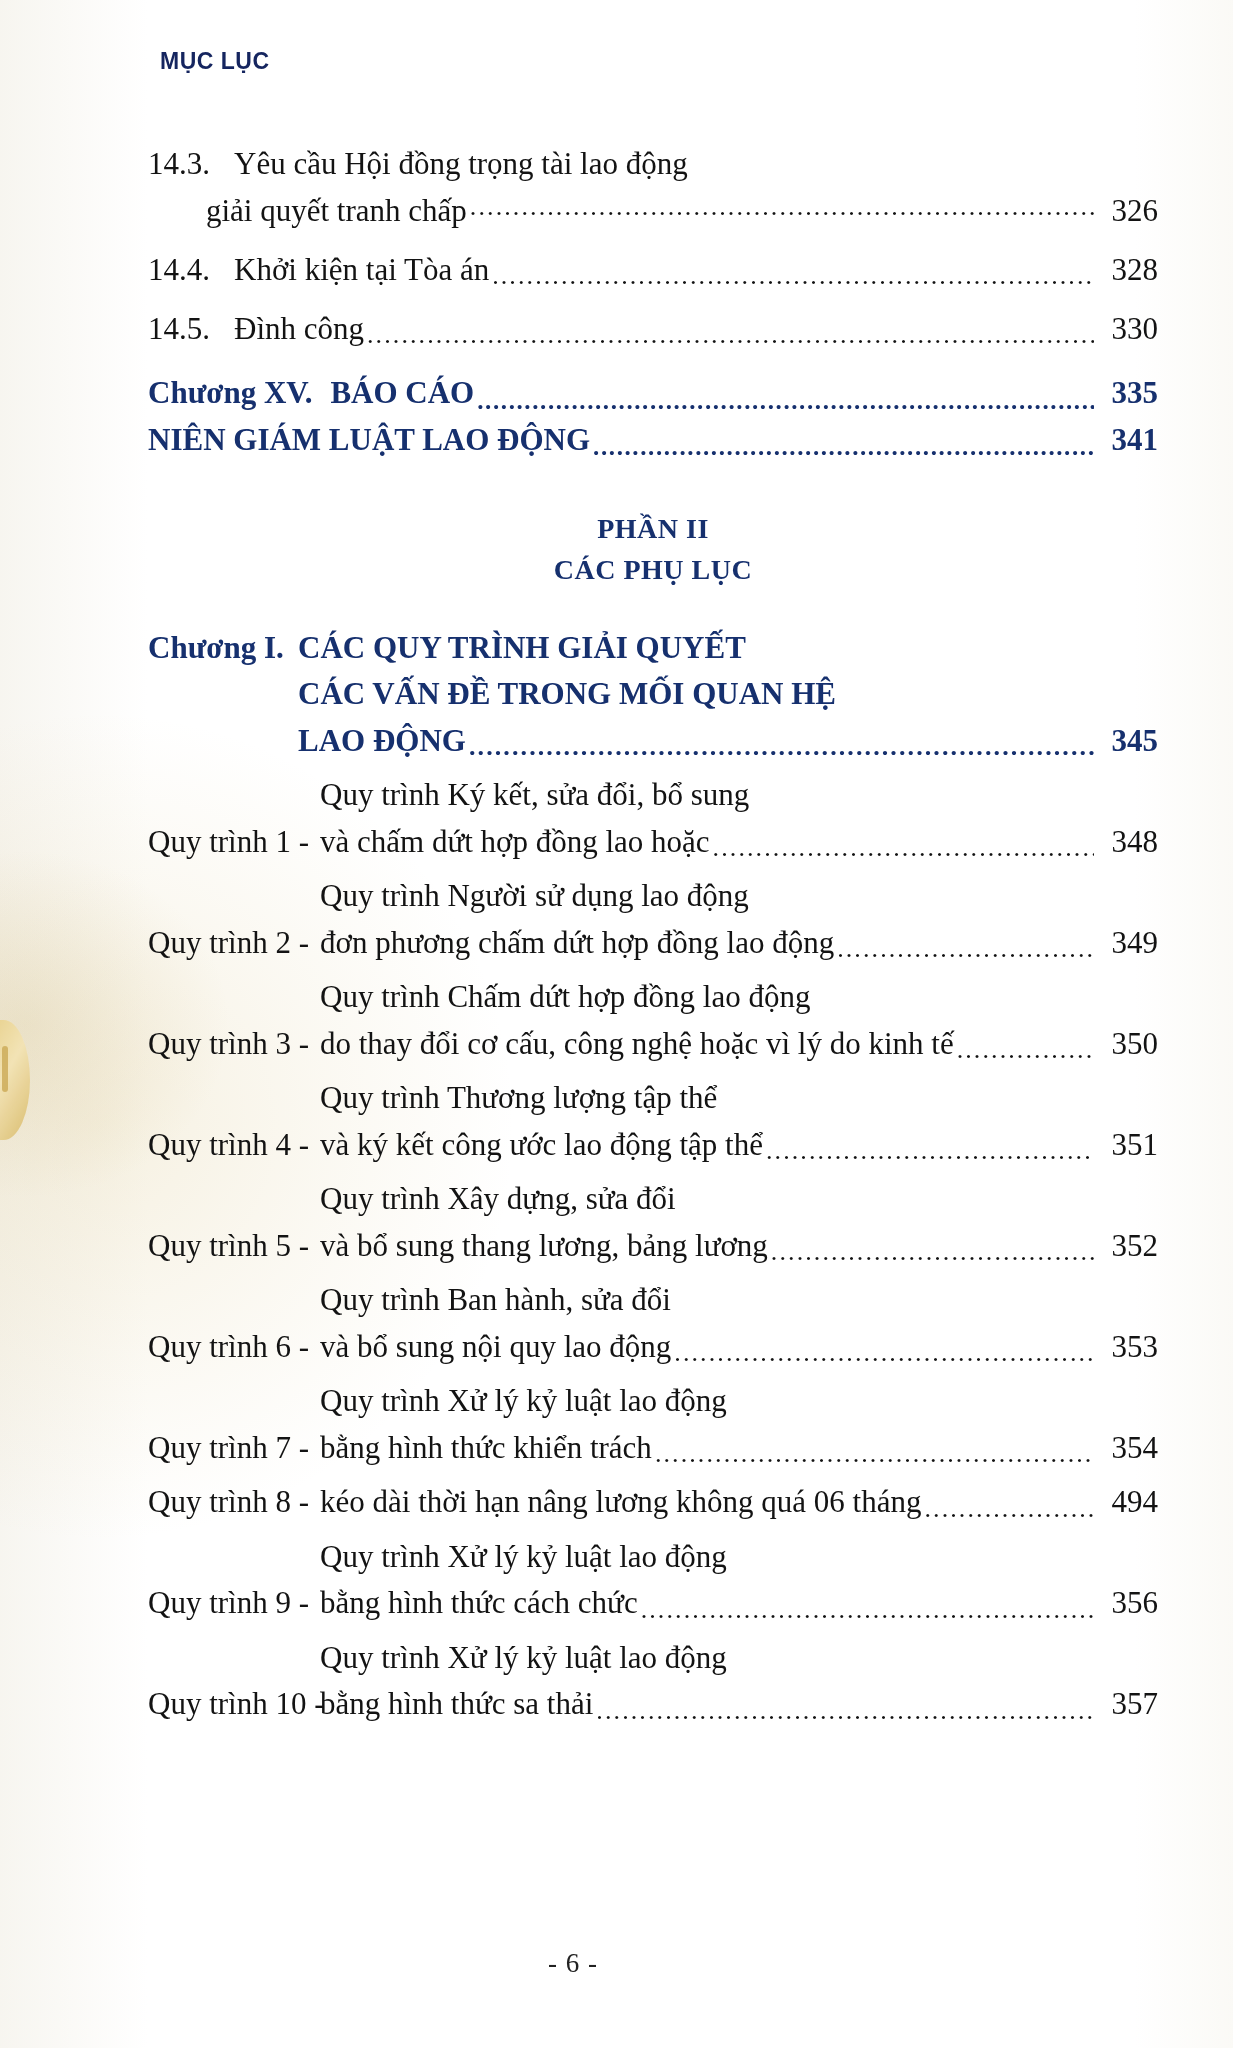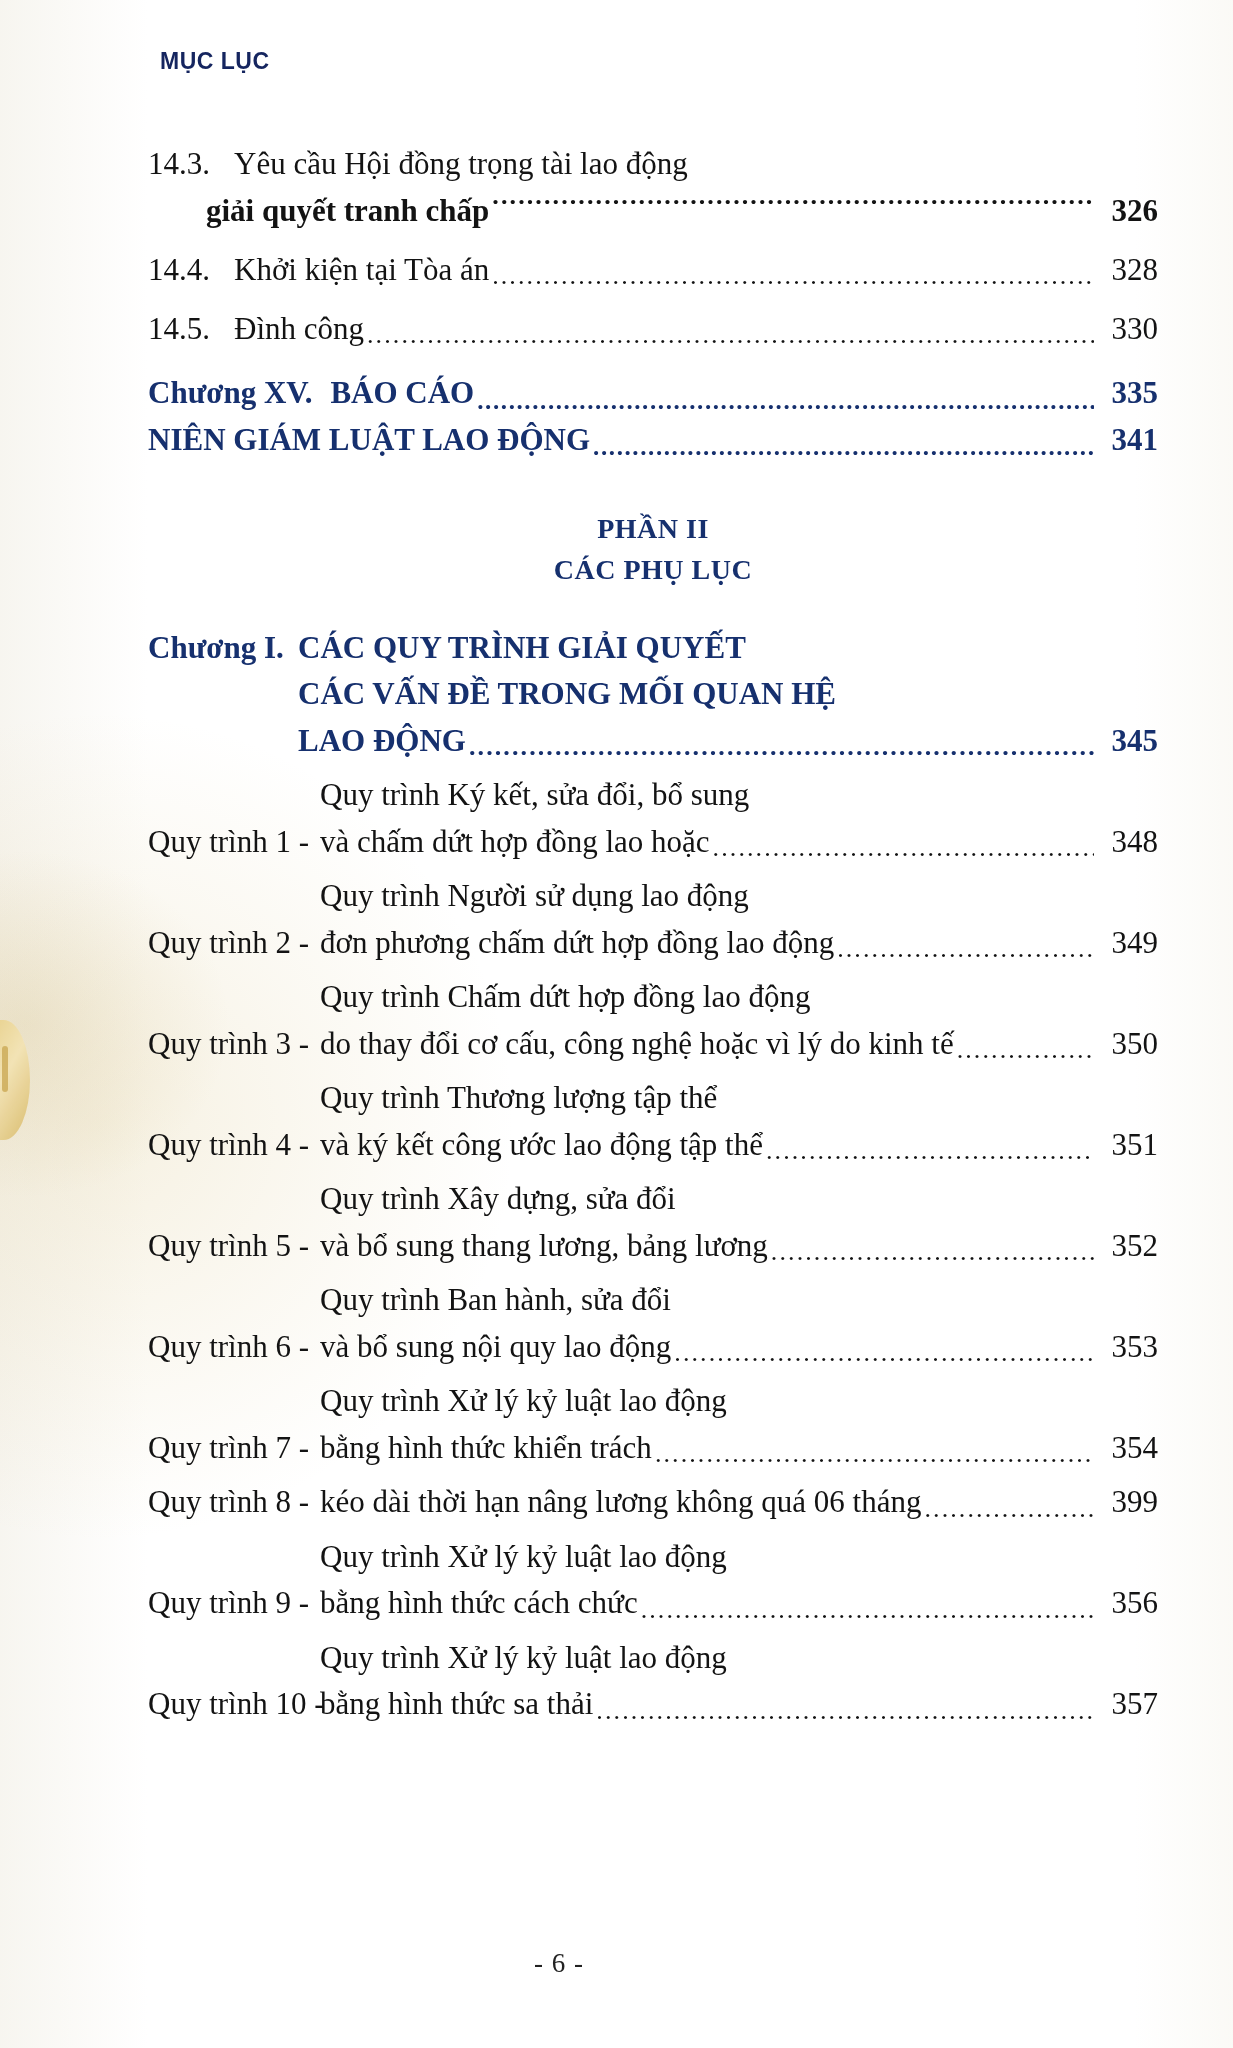--- a/index.html
+++ b/index.html
@@ -46,20 +46,21 @@
     background: #c9a64f;
     border-radius: 3px;
     opacity: 0.8;
   }
 
   .content {
     position: absolute;
     left: 0; top: 0;
     width: 1118px;
     height: 2048px;
+    padding-left: 28px;
   }
 
   .header {
     position: absolute;
     left: 160px;
     top: 48px;
     font-family: "Liberation Sans", "DejaVu Sans", sans-serif;
     font-weight: bold;
     font-size: 23px;
     letter-spacing: 0.5px;
@@ -117,23 +118,22 @@
   .sub {
     font-size: 31px;
     line-height: 1.52;
     color: #131313;
     margin-top: 12px;
   }
   .sub .lbl { min-width: 86px; }
 
   .indent-line {
     display: flex;
-    align-items: flex-start;
+    align-items: center;
     padding-left: 58px;
-    font-weight: bold;
   }
 
   
   .blue {
     color: #16306e;
     font-weight: bold;
     font-size: 31px;
     line-height: 1.5;
   }
   .blue .dots { letter-spacing: 1.6px; font-size: 25px; }
@@ -396,21 +396,21 @@
 
     <div class="qt">
       <div class="qt-row">
         <span class="qt-lbl">Quy trình 8 -</span>
         <span class="qt-body">
           <span class="qt-line">
             <span class="ttl">kéo dài thời hạn nâng lương không quá 06 tháng</span>
             <span class="dots">
                 <span>..................................................................................................</span>
               </span>
-            <span class="pg">399</span>
+            <span class="pg">494</span>
           </span>
         </span>
       </div>
     </div>
 
     <div class="qt">
       <div class="qt-row">
         <span class="qt-lbl">Quy trình 9 -</span>
         <span class="qt-body">
           <span style="display:block">Quy trình Xử lý kỷ luật lao động</span>

